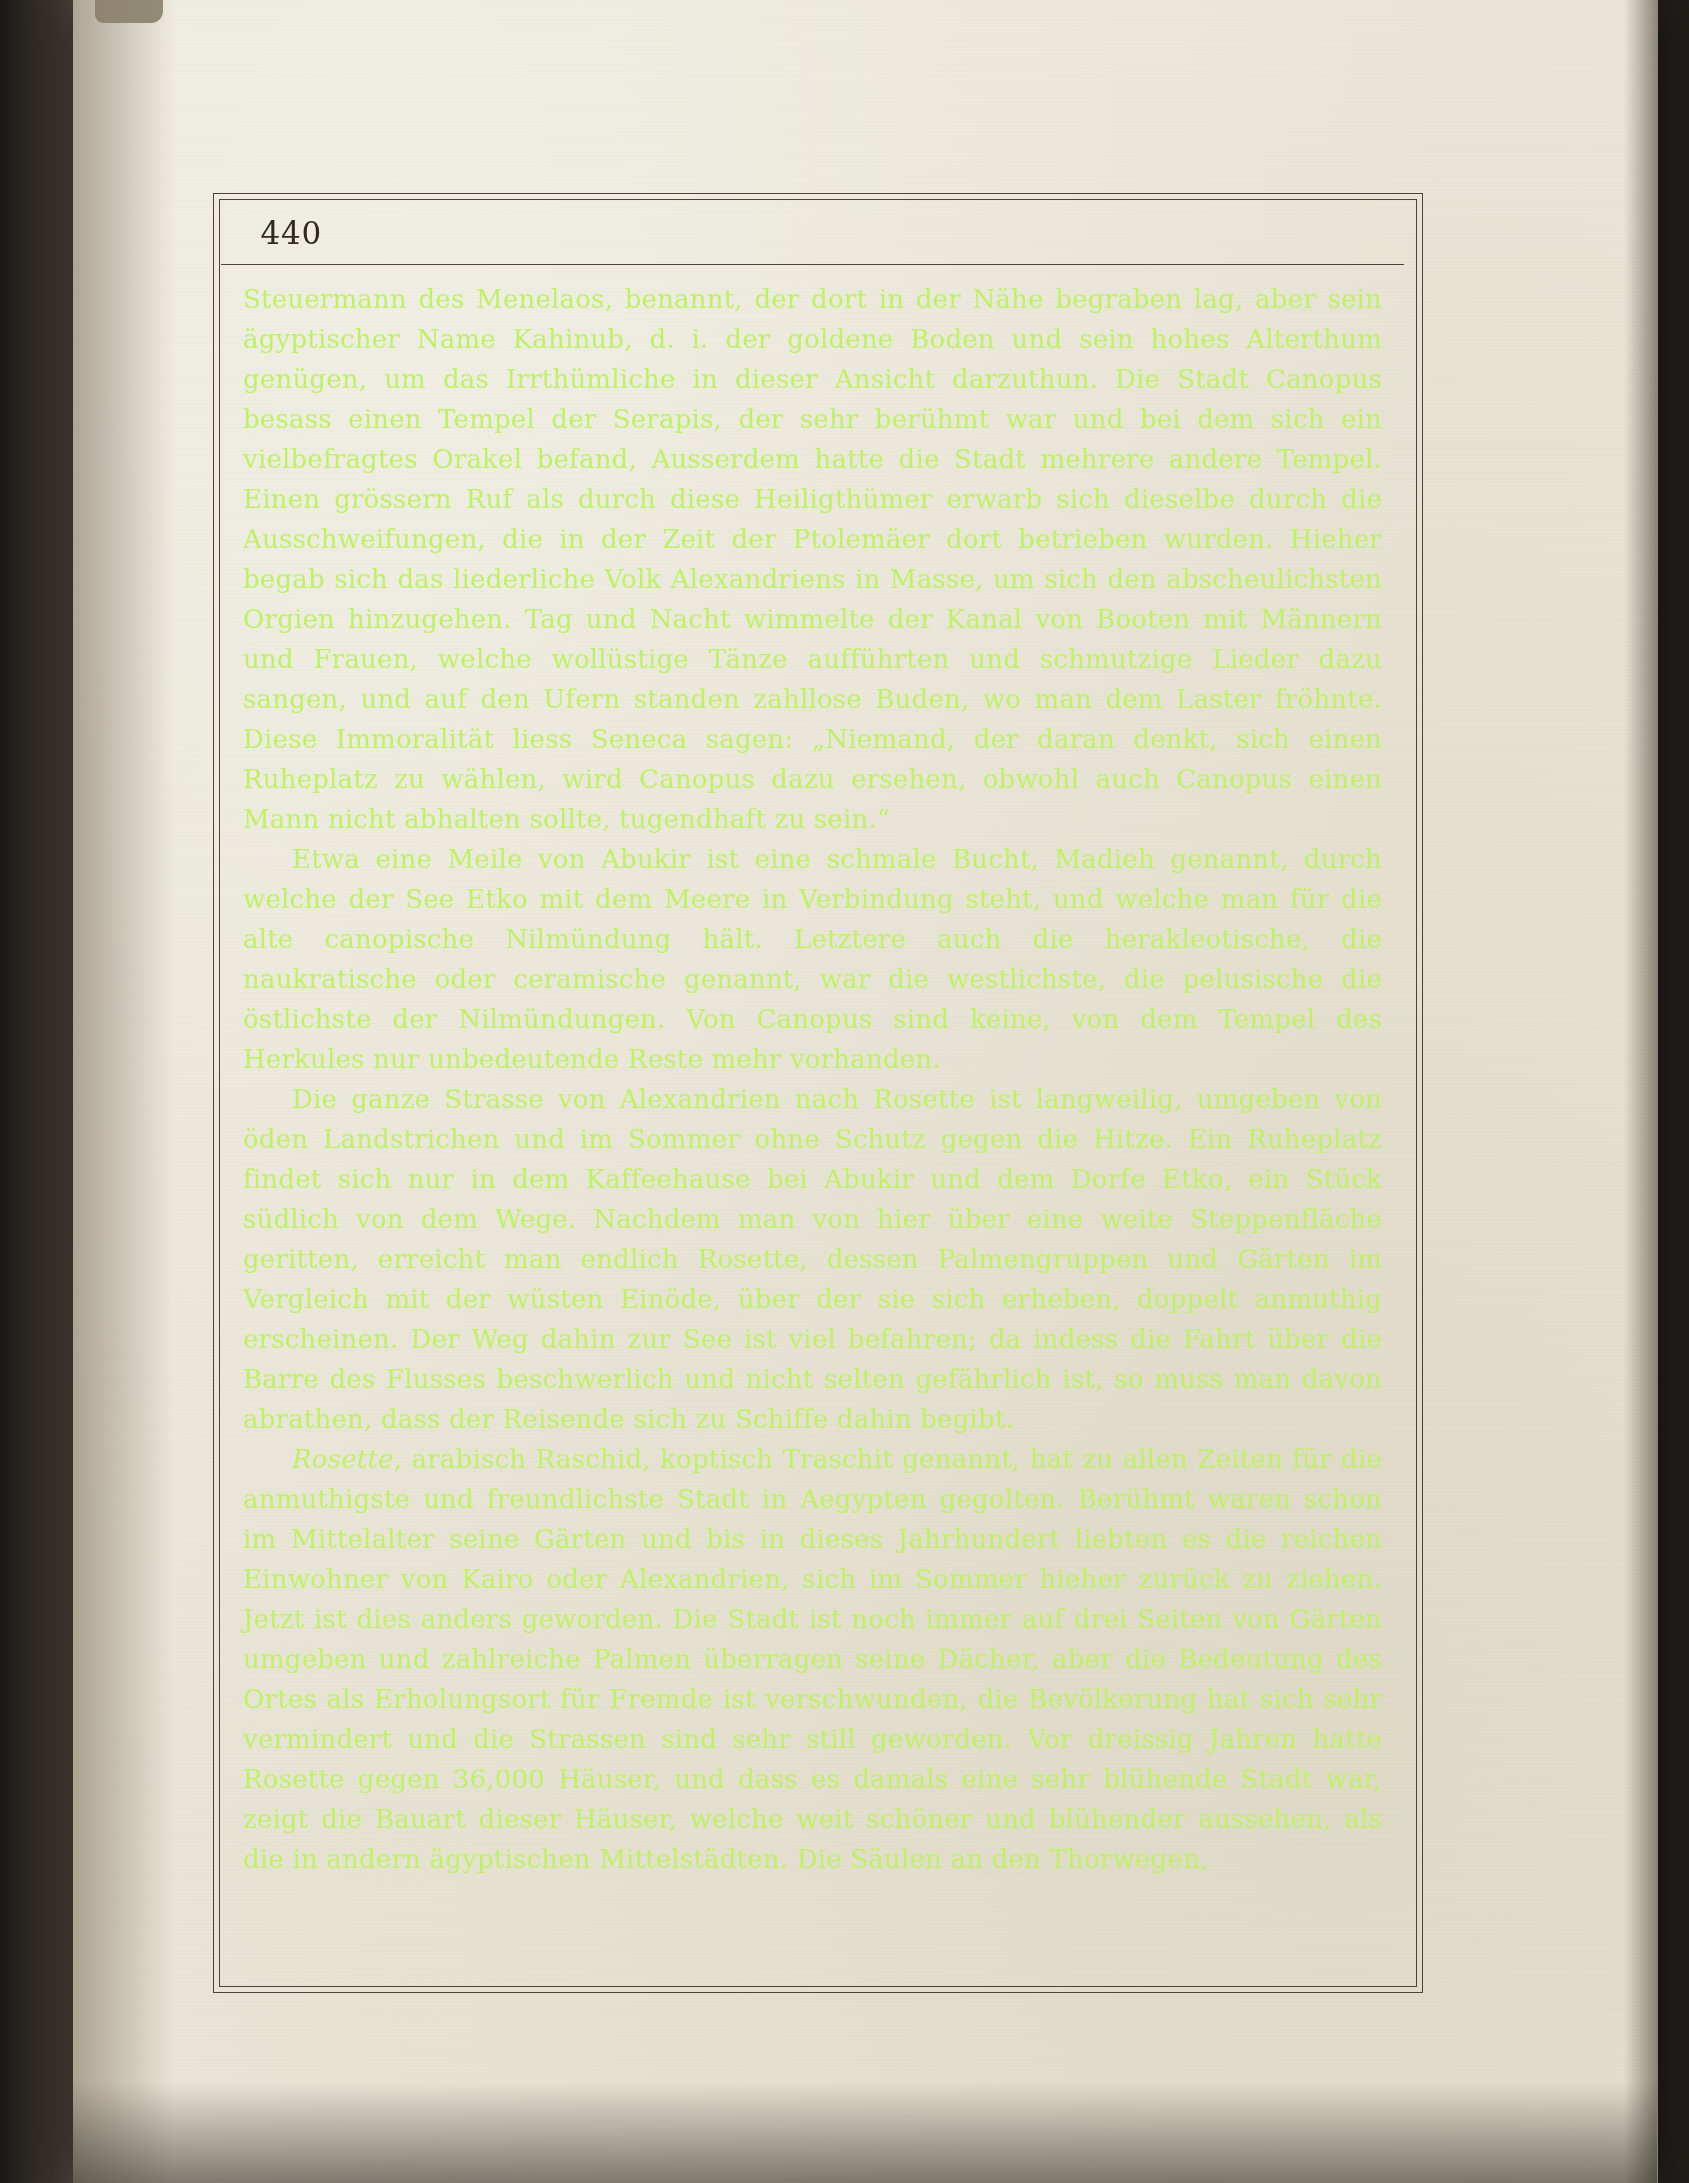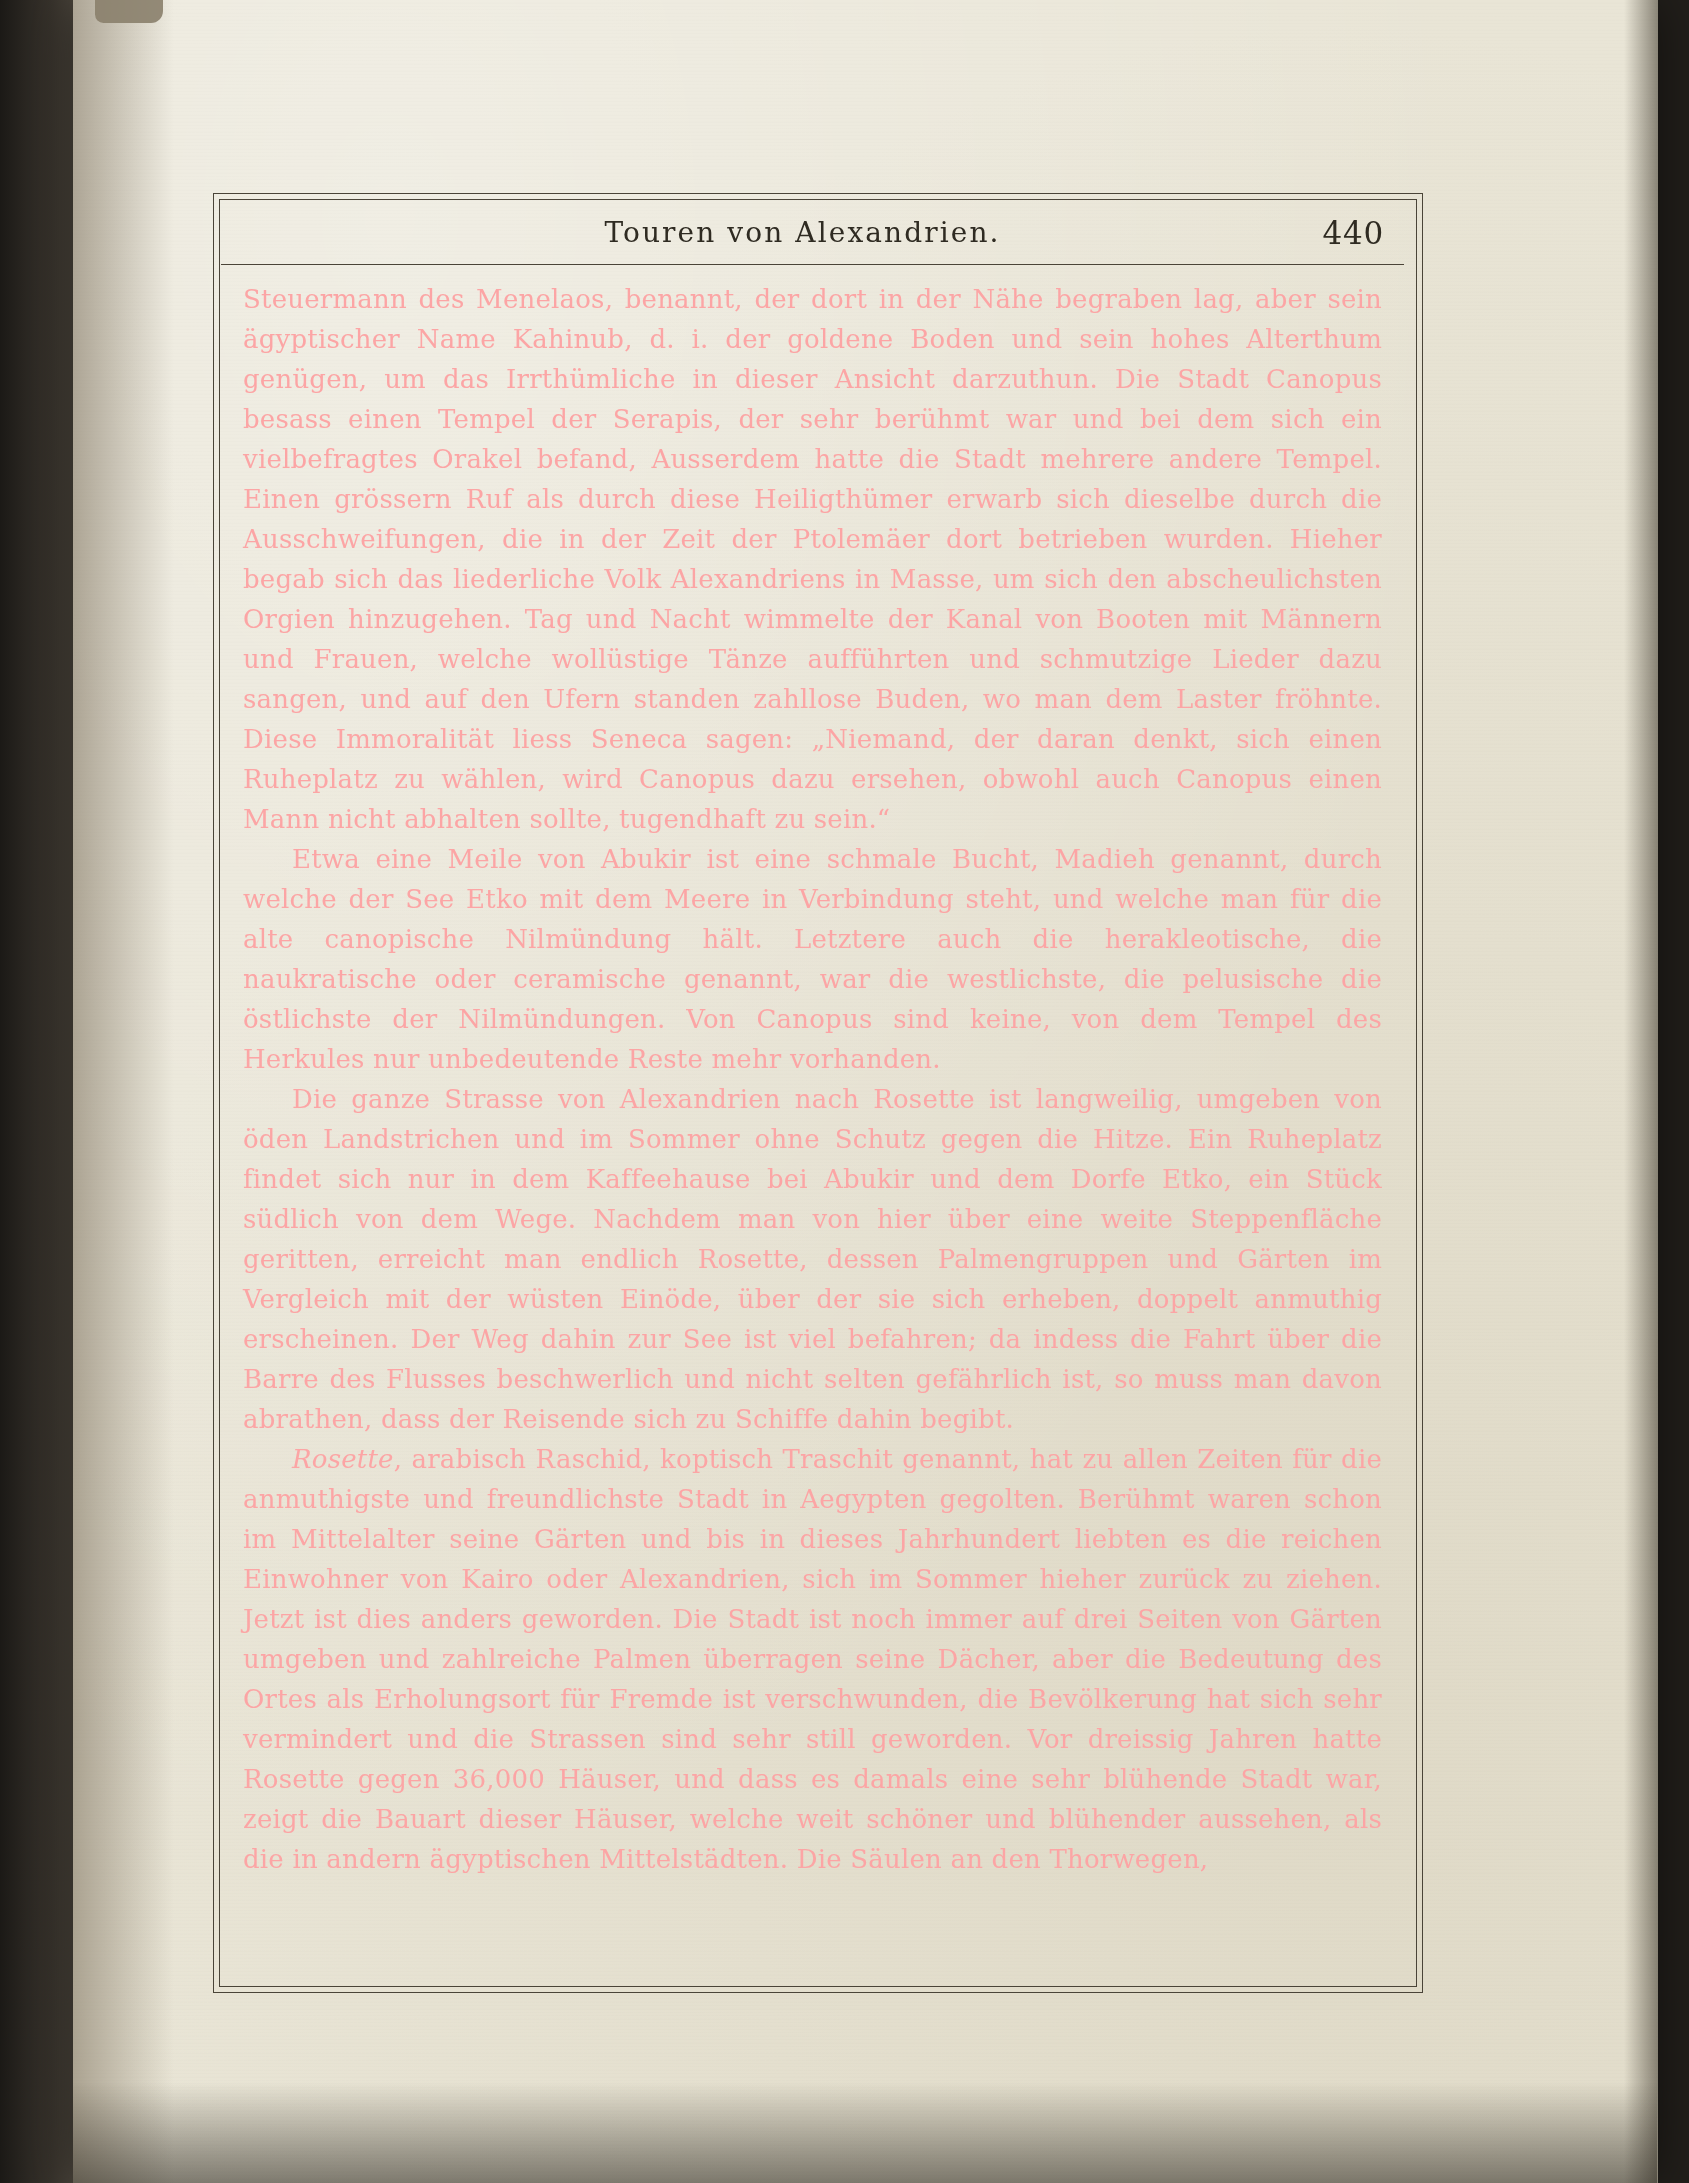--- a/index.html
+++ b/index.html
@@ -121,21 +121,21 @@
     font-size: 31px;
     color: #2f2b22;
     letter-spacing: 0.8px;
   }
 
   .text-block {
     position: absolute;
     left: 243px;
     top: 279px;
     width: 1139px;
-    color: #fca5a5;
+    color: #bef264;
     font-size: 26px;
     line-height: 40px;
     text-align: justify;
     text-justify: inter-word;
     font-family: "DejaVu Serif", serif;
     letter-spacing: 0.2px;
   }
   .text-block p {
     margin: 0;
   }
@@ -180,21 +180,20 @@
   <div class="grain"></div>
 </div>
 
 <div class="torn"></div>
 
 <div class="frame-outer">
   <div class="frame-inner"></div>
 </div>
 
 <div class="header">
-  <div class="header-title">Touren von Alexandrien.</div>
   <div class="page-number">440</div>
 </div>
 
 <div class="text-block">
   <p>Steuermann des Menelaos, benannt, der dort in der Nähe begraben lag, aber sein ägyptischer Name Kahinub, d. i. der goldene Boden und sein hohes Alterthum genügen, um das Irrthümliche in dieser Ansicht darzuthun. Die Stadt Canopus besass einen Tempel der Serapis, der sehr berühmt war und bei dem sich ein vielbefragtes Orakel befand, Ausserdem hatte die Stadt mehrere andere Tempel. Einen grössern Ruf als durch diese Heiligthümer erwarb sich dieselbe durch die Ausschweifungen, die in der Zeit der Ptolemäer dort betrieben wurden. Hieher begab sich das liederliche Volk Alexandriens in Masse, um sich den abscheulichsten Orgien hinzugehen. Tag und Nacht wimmelte der Kanal von Booten mit Männern und Frauen, welche wollüstige Tänze aufführten und schmutzige Lieder dazu sangen, und auf den Ufern standen zahllose Buden, wo man dem Laster fröhnte. Diese Immoralität liess Seneca sagen: „Niemand, der daran denkt, sich einen Ruheplatz zu wählen, wird Canopus dazu ersehen, obwohl auch Canopus einen Mann nicht abhalten sollte, tugendhaft zu sein.“</p>
   <p class="indent">Etwa eine Meile von Abukir ist eine schmale Bucht, Madieh genannt, durch welche der See Etko mit dem Meere in Verbindung steht, und welche man für die alte canopische Nilmündung hält. Letztere auch die herakleotische, die naukratische oder ceramische genannt, war die westlichste, die pelusische die östlichste der Nilmündungen. Von Canopus sind keine, von dem Tempel des Herkules nur unbedeutende Reste mehr vorhanden.</p>
   <p class="indent">Die ganze Strasse von Alexandrien nach Rosette ist langweilig, umgeben von öden Landstrichen und im Sommer ohne Schutz gegen die Hitze. Ein Ruheplatz findet sich nur in dem Kaffeehause bei Abukir und dem Dorfe Etko, ein Stück südlich von dem Wege. Nachdem man von hier über eine weite Steppenfläche geritten, erreicht man endlich Rosette, dessen Palmengruppen und Gärten im Vergleich mit der wüsten Einöde, über der sie sich erheben, doppelt anmuthig erscheinen. Der Weg dahin zur See ist viel befahren; da indess die Fahrt über die Barre des Flusses beschwerlich und nicht selten gefährlich ist, so muss man davon abrathen, dass der Reisende sich zu Schiffe dahin begibt.</p>
   <p class="indent"><span class="ital">Rosette</span><span>, arabisch Raschid, koptisch Traschit genannt, hat zu allen Zeiten für die anmuthigste und freundlichste Stadt in Aegypten gegolten. Berühmt waren schon im Mittelalter seine Gärten und bis in dieses Jahrhundert liebten es die reichen Einwohner von Kairo oder Alexandrien, sich im Sommer hieher zurück zu ziehen. Jetzt ist dies anders geworden. Die Stadt ist noch immer auf drei Seiten von Gärten umgeben und zahlreiche Palmen überragen seine Dächer, aber die Bedeutung des Ortes als Erholungsort für Fremde ist verschwunden, die Bevölkerung hat sich sehr vermindert und die Strassen sind sehr still geworden. Vor dreissig Jahren hatte Rosette gegen 36,000 Häuser, und dass es damals eine sehr blühende Stadt war, zeigt die Bauart dieser Häuser, welche weit schöner und blühender aussehen, als die in andern ägyptischen Mittelstädten. Die Säulen an den Thorwegen,</span></p>
 </div>
 

